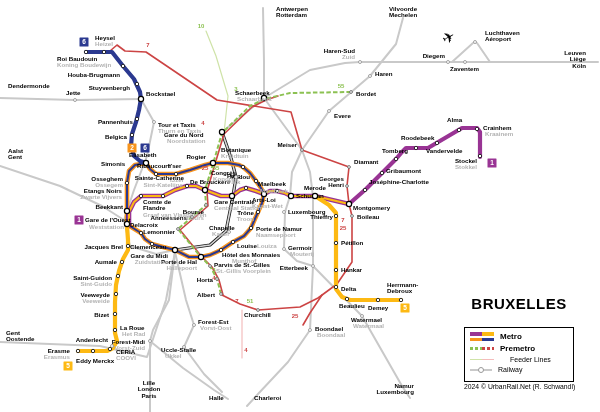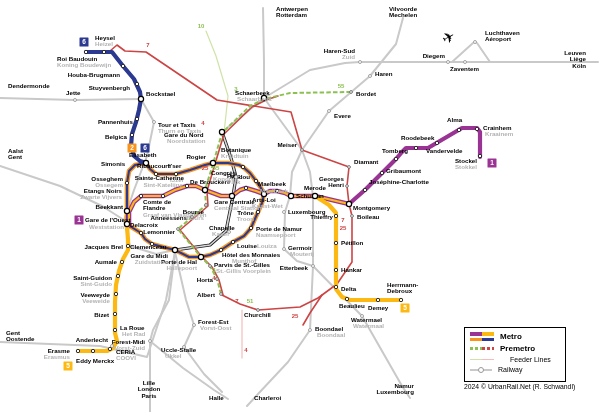--- a/index.html
+++ b/index.html
@@ -1,21 +1,21 @@
 <!DOCTYPE html>
 <html><head>
 <meta charset="utf-8">
 <style>
   html,body{margin:0;padding:0;background:#e8e8e8;}
   .canvas{position:relative;width:600px;height:412px;background:#ffffff;overflow:hidden;
           font-family:"Liberation Sans",sans-serif;}
   svg{position:absolute;left:0;top:0;}
   .map-title{position:absolute;left:455px;top:296px;width:128px;text-align:center;
              font-weight:bold;font-size:15px;line-height:1.05;letter-spacing:0.5px;color:#000;}
-  .legend{position:absolute;left:464px;top:327px;width:102px;height:55px;border:1px solid #000;
+  .legend{position:absolute;left:464px;top:327px;width:110px;height:55px;border:1px solid #000;
           box-sizing:border-box;padding:4px 5px 2px 5px;background:#fff;}
   .lrow{display:flex;align-items:center;margin-bottom:3px;}
   .metro-sample{display:flex;flex-direction:column;gap:2px;width:24px;}
   .bar{height:3.2px;width:24px;}
   .bar-15{background:linear-gradient(90deg,#993494 0 12px,#fdb913 12px 24px);}
   .bar-26{background:linear-gradient(90deg,#f7941d 0 12px,#2b3990 12px 24px);}
   .dash-green{width:12px;height:2.6px;background:repeating-linear-gradient(90deg,#8cc152 0 3px,#fff 3px 5px);}
   .dash-red{width:12px;height:2.6px;background:repeating-linear-gradient(90deg,#cc4444 0 3px,#fff 3px 5px);}
   .thin-green{width:12px;height:1.2px;background:#cfe3a8;}
   .thin-red{width:12px;height:1.2px;background:#f4bcbc;}
@@ -325,20 +325,21 @@
       <text x="214" y="272" fill="#8cc152" text-anchor="middle" font-size="6" font-family="&quot;Liberation Sans&quot;, sans-serif" font-weight="bold"><tspan x="214" dy="0">3</tspan></text>
       <text x="214" y="280" fill="#cc4444" text-anchor="middle" font-size="6" font-family="&quot;Liberation Sans&quot;, sans-serif" font-weight="bold"><tspan x="214" dy="0">4</tspan></text>
       <text x="237" y="303" fill="#cc4444" text-anchor="middle" font-size="6" font-family="&quot;Liberation Sans&quot;, sans-serif" font-weight="bold"><tspan x="237" dy="0">7</tspan></text>
       <text x="250" y="303" fill="#8cc152" text-anchor="middle" font-size="6" font-family="&quot;Liberation Sans&quot;, sans-serif" font-weight="bold"><tspan x="250" dy="0">51</tspan></text>
       <text x="295" y="318" fill="#cc4444" text-anchor="middle" font-size="6" font-family="&quot;Liberation Sans&quot;, sans-serif" font-weight="bold"><tspan x="295" dy="0">25</tspan></text>
       <text x="246" y="352" fill="#cc4444" text-anchor="middle" font-size="6" font-family="&quot;Liberation Sans&quot;, sans-serif" font-weight="bold"><tspan x="246" dy="0">4</tspan></text>
       <text x="0" y="0" fill="#000000" text-anchor="middle" font-size="15" font-family="&quot;Liberation Sans&quot;, sans-serif" font-weight="normal" transform="translate(451,42) rotate(-28)"><tspan x="0" dy="0">✈</tspan></text>
     </svg>
 
   <div class="map-title">
+    <div>BRUXELLES</div>
   </div>
 
   <div class="legend">
     <div class="lrow">
       <div class="metro-sample">
         <div class="bar bar-15"></div>
         <div class="bar bar-26"></div>
       </div>
       <span class="l-bold">Metro</span>
     </div>

